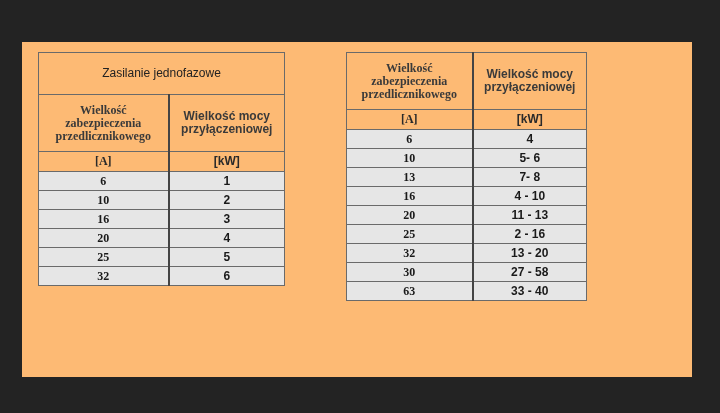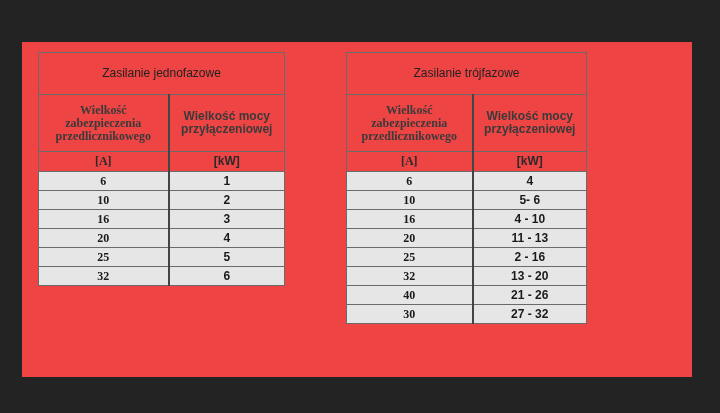--- a/index.html
+++ b/index.html
@@ -2,21 +2,21 @@
 <html><head>
 <meta charset="utf-8">
 <style>
   html, body { margin:0; padding:0; }
   body {
     width:720px; height:413px; background:#232323; position:relative; overflow:hidden;
     font-family:"Liberation Sans", "DejaVu Sans", sans-serif;
   }
   .panel {
     position:absolute; left:22px; top:42px; width:670px; height:335px;
-    background:#ef4444;
+    background:#fdba74;
   }
   table.spec {
     position:absolute; border-collapse:collapse; table-layout:fixed;
     color:#1e1e1e;
   }
   table.spec td {
     border:1.5px solid #6a6a6a; text-align:center; padding:0;
     font-size:12px; line-height:13px;
   }
   td.title { height:41px; font-size:13px; color:#222; }
@@ -84,23 +84,20 @@
         </tr>
       </tbody>
   </table>
 
   <table class="spec" id="t2">
     <colgroup>
         <col style="width:126px">
         <col style="width:114px">
       </colgroup>
     <tbody>
-        <tr>
-      <td class="title" colspan="2">Zasilanie trójfazowe</td>
-    </tr>
     <tr>
       <td class="head sep-v">
         <div>Wielkość</div>
         <div>zabezpieczenia</div>
         <div>przedlicznikowego</div>
       </td>
       <td class="head">
         <div>Wielkość mocy</div>
         <div>przyłączeniowej</div>
       </td>
@@ -113,39 +110,43 @@
       <tbody id="t2-body">
         <tr>
           <td class="val sep-v">6</td>
           <td class="val">4</td>
         </tr>
         <tr>
           <td class="val sep-v">10</td>
           <td class="val">5- 6</td>
         </tr>
         <tr>
+          <td class="val sep-v">13</td>
+          <td class="val">7- 8</td>
+        </tr>
+        <tr>
           <td class="val sep-v">16</td>
           <td class="val">4 - 10</td>
         </tr>
         <tr>
           <td class="val sep-v">20</td>
           <td class="val">11 - 13</td>
         </tr>
         <tr>
           <td class="val sep-v">25</td>
           <td class="val">2 - 16</td>
         </tr>
         <tr>
           <td class="val sep-v">32</td>
           <td class="val">13 - 20</td>
         </tr>
         <tr>
-          <td class="val sep-v">40</td>
-          <td class="val">21 - 26</td>
+          <td class="val sep-v">30</td>
+          <td class="val">27 - 58</td>
         </tr>
         <tr>
-          <td class="val sep-v">30</td>
-          <td class="val">27 - 32</td>
+          <td class="val sep-v">63</td>
+          <td class="val">33 - 40</td>
         </tr>
       </tbody>
   </table>
 
 </div>
 
 </body></html>

